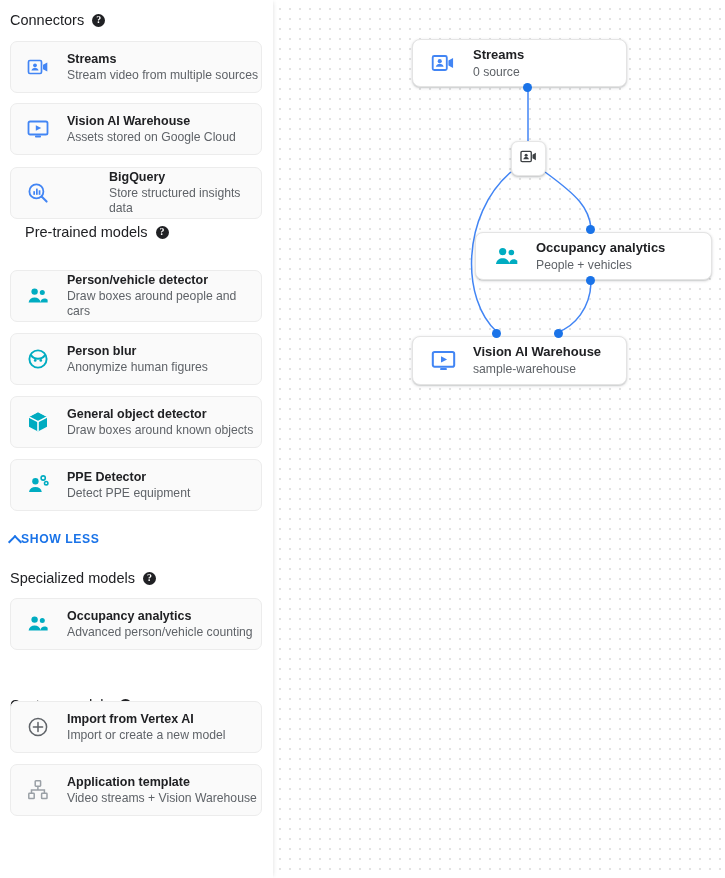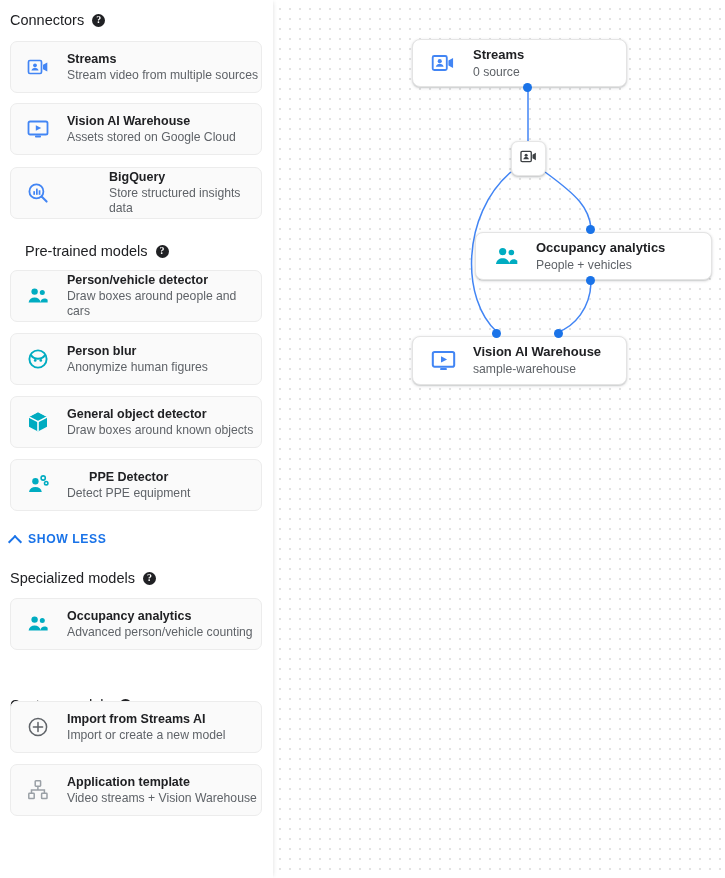--- a/index.html
+++ b/index.html
@@ -66,21 +66,20 @@
   }
   .card .txt { display: flex; flex-direction: column; gap: 1px; }
   .card .t1 { font-size: 12.5px; font-weight: bold; color: #202124; line-height: 15px; }
   .card .t2 { font-size: 12.2px; color: #5f6368; line-height: 15px; }
 
   .showless {
     position: absolute;
     left: 10px;
     display: flex;
     align-items: center;
-    gap: 7px;
     color: #1a73e8;
     font-size: 12.2px;
     font-weight: bold;
     letter-spacing: 0.6px;
     cursor: pointer;
   }
   .chev-up {
     width: 11px; height: 11px;
     position: relative;
   }
@@ -198,21 +197,21 @@
             <rect x="12.7" y="9.3" width="1.7" height="4.5" fill="#4285f4"></rect>
             <path d="M15.6 15.6l5 5" stroke="#4285f4" stroke-width="2.1" stroke-linecap="round"></path>
           </svg>
       </span>
       <span class="txt">
         <span class="t1">BigQuery</span>
         <span class="t2">Store structured insights data</span>
       </span>
     </div>
 
-    <div class="section-header" style="position:absolute;top:244px;padding-left:25px;">
+    <div class="section-header" style="position:absolute;top:225px;padding-left:25px;">
       <span>Pre-trained models</span>
       <span class="help-icon">?</span>
     </div>
 
     <div class="card" style="top:333px;">
       <span class="ic">
         <svg width="24" height="24" viewBox="0 0 24 24">
             <circle cx="12" cy="12" r="8.6" fill="none" stroke="#00acc1" stroke-width="1.9"></circle>
             <path d="M5.2 8.4c1.6 2.4 4 3.4 6.8 3.4s5.2-1 6.8-3.4" stroke="#00acc1" stroke-width="1.9" fill="none" stroke-linecap="round"></path>
             <circle cx="9.2" cy="13.4" r="1.35" fill="#00acc1"></circle>
@@ -248,21 +247,21 @@
             <path d="M12 11.2v10.2" stroke="#ffffff" stroke-width="1.6"></path>
             <path d="M3.2 7.1L12 11.6l8.8-4.5" stroke="#ffffff" stroke-width="1.6" fill="none"></path>
           </svg>
       </span>
       <span class="txt">
         <span class="t1">General object detector</span>
         <span class="t2">Draw boxes around known objects</span>
       </span>
     </div>
 
-    <div class="card" style="top:459px;text-align:center;">
+    <div class="card" style="top:459px;">
       <span class="ic">
         <svg width="24" height="24" viewBox="0 0 24 24">
             <circle cx="9.4" cy="8.2" r="3.2" fill="#00acc1"></circle>
             <path d="M3 19c0.5-3.3 3-5 6.4-5s5.9 1.7 6.4 5z" fill="#00acc1"></path>
             <circle cx="17.2" cy="5" r="2.1" fill="none" stroke="#00acc1" stroke-width="1.6"></circle>
             <circle cx="20.2" cy="10.2" r="1.7" fill="none" stroke="#00acc1" stroke-width="1.6"></circle>
           </svg>
       </span>
       <span class="txt">
         <span class="t1">PPE Detector</span>
@@ -301,21 +300,21 @@
     </div>
 
     <div class="card" style="top:701px;">
       <span class="ic">
         <svg width="24" height="24" viewBox="0 0 24 24">
             <circle cx="12" cy="12" r="8.6" fill="none" stroke="#5f6368" stroke-width="1.5"></circle>
             <path d="M12 7.4v9.2M7.4 12h9.2" stroke="#5f6368" stroke-width="1.5" stroke-linecap="round"></path>
           </svg>
       </span>
       <span class="txt">
-        <span class="t1">Import from Streams AI</span>
+        <span class="t1">Import from Vertex AI</span>
         <span class="t2">Import or create a new model</span>
       </span>
     </div>
 
     <div class="section-header" style="position:absolute;top:777px;">
       <span>Templates</span>
     </div>
 
     <div class="card" style="top:764px;">
       <span class="ic">

